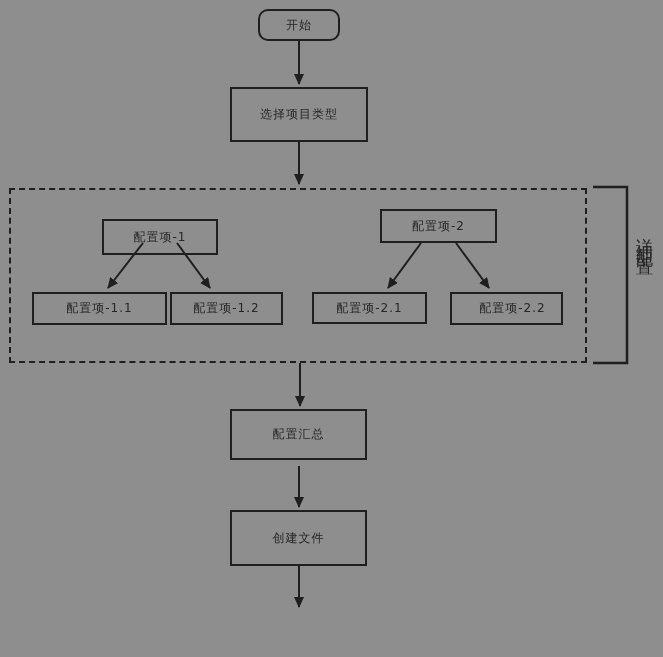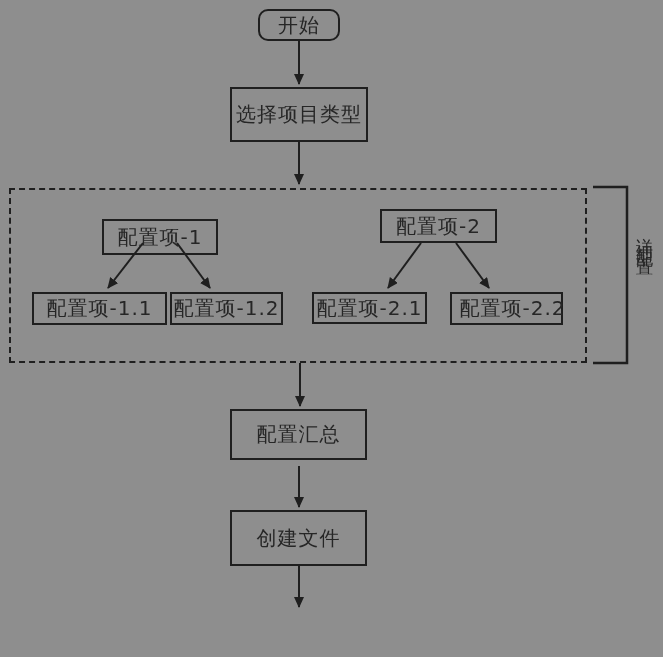--- a/index.html
+++ b/index.html
@@ -26,21 +26,21 @@
     pointer-events: none;
   }
   .node {
     position: absolute;
     box-sizing: border-box;
     border: 2px solid #1f1f1f;
     color: #262626;
     display: flex;
     align-items: center;
     justify-content: center;
-    font-size: 20px;
+    font-size: 12px;
     letter-spacing: 1px;
     white-space: nowrap;
   }
   .rounded { border-radius: 10px; }
 
   .n-start  { left: 258px; top: 9px;   width: 82px;  height: 32px; }
   .n-select { left: 230px; top: 87px;  width: 138px; height: 55px; }
   .n-c1     { left: 102px; top: 207px; width: 116px; height: 36px; margin-top: 12px; }
   .n-c11    { left: 32px;  top: 292px; width: 135px; height: 33px; }
   .n-c12    { left: 170px; top: 292px; width: 113px; height: 33px; }

